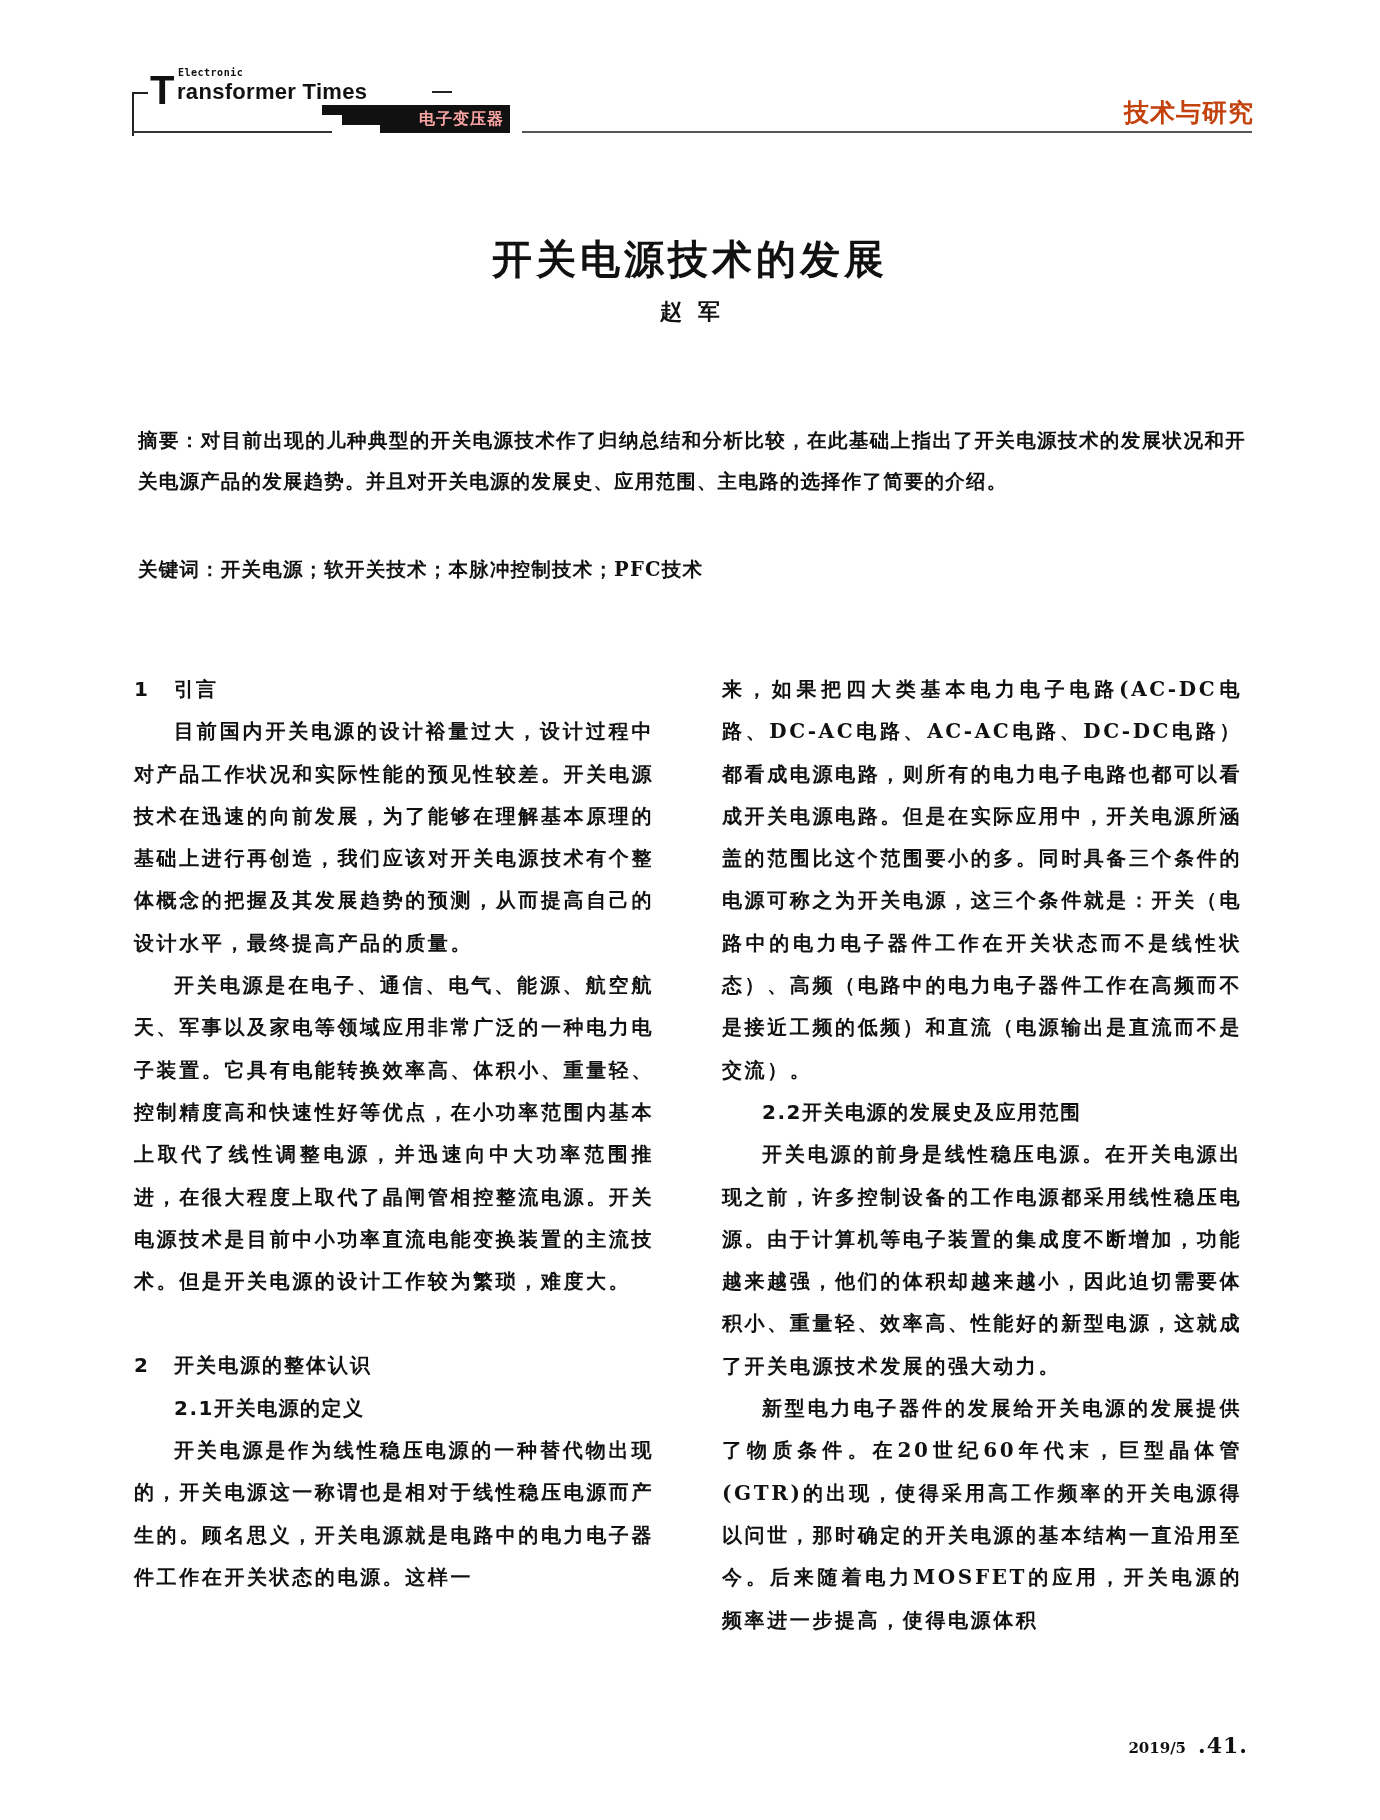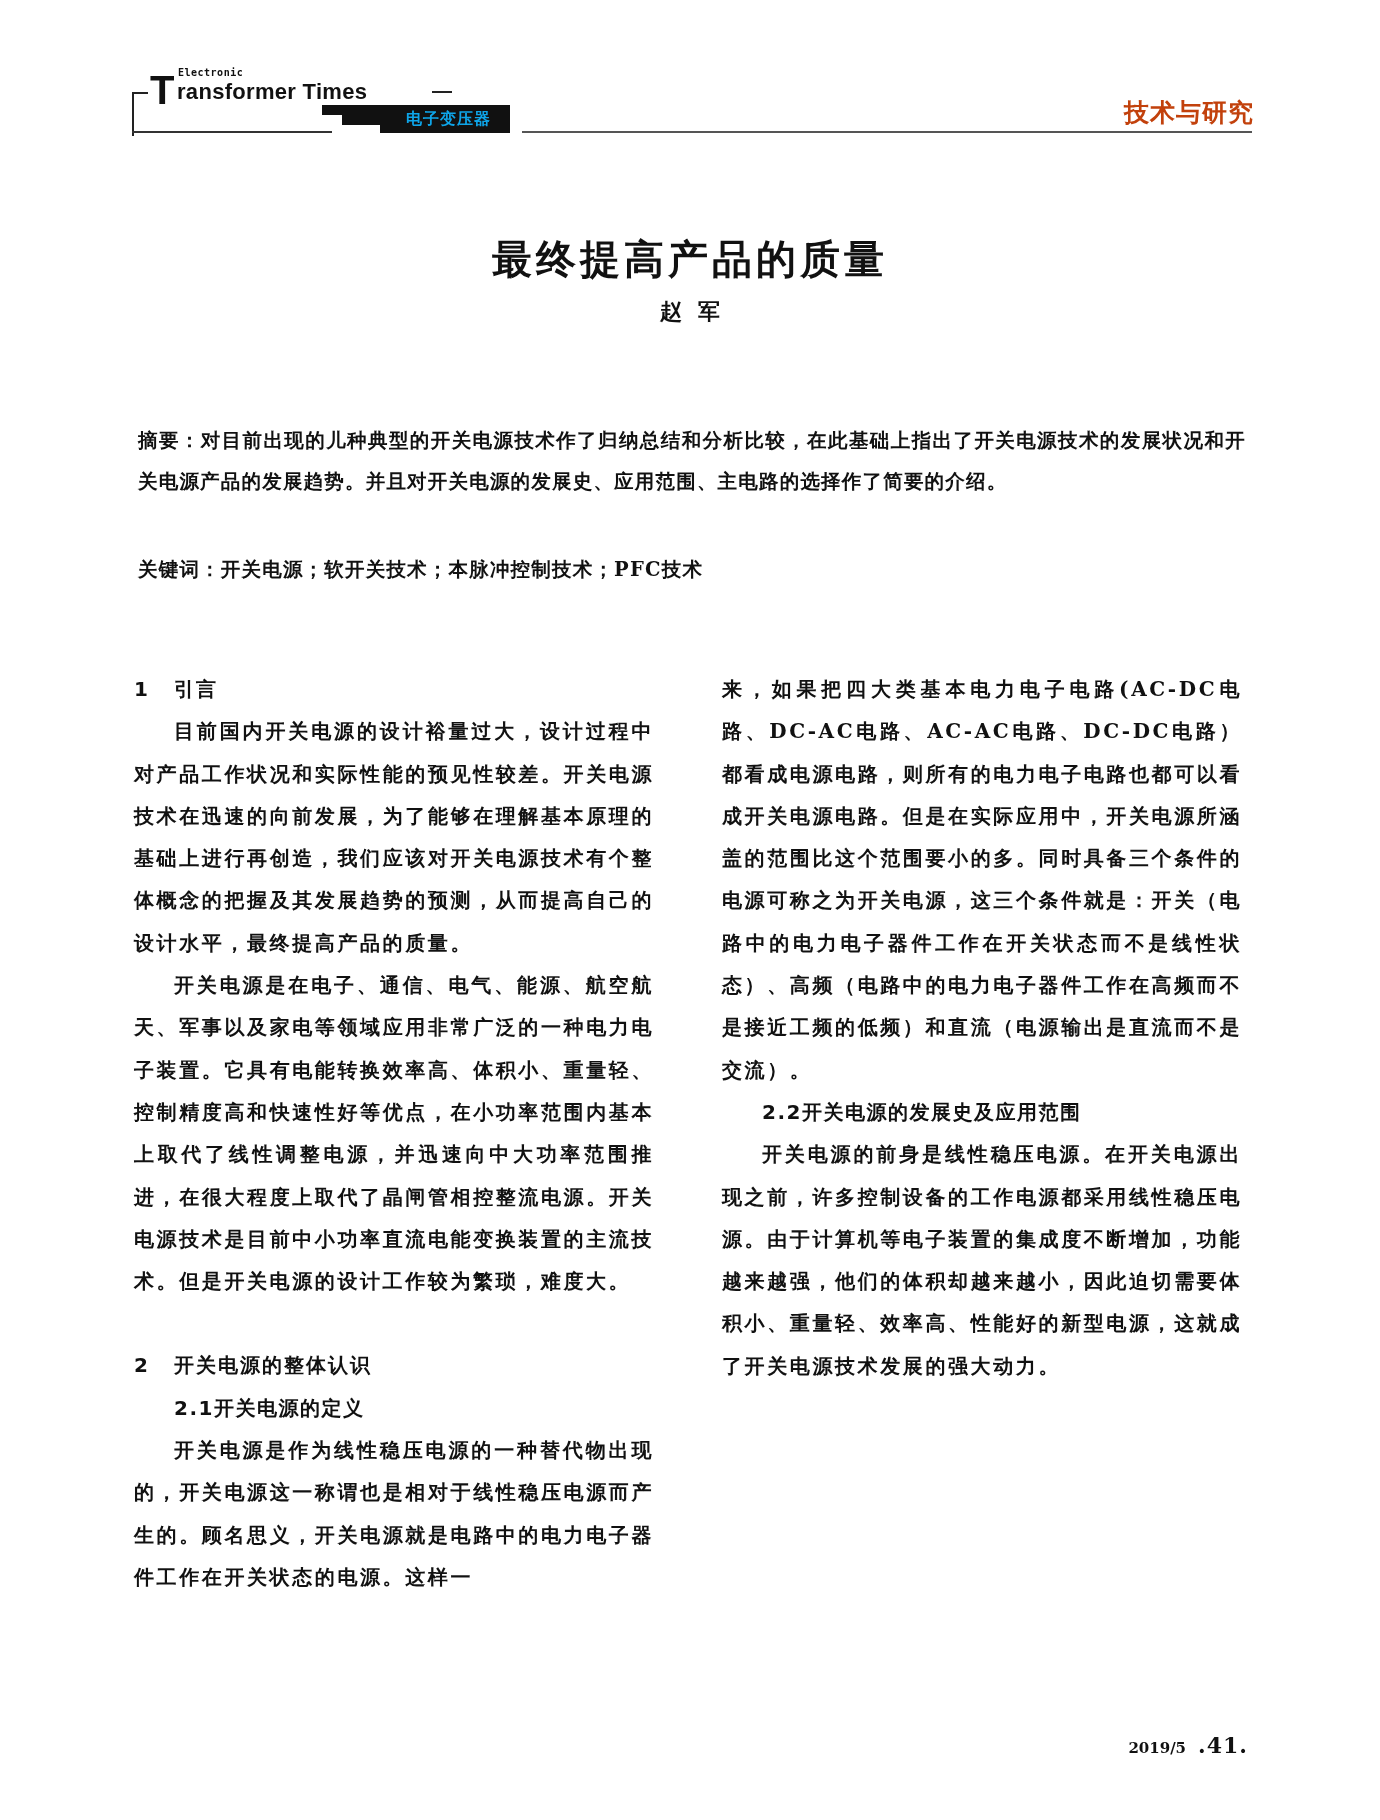--- a/index.html
+++ b/index.html
@@ -16,22 +16,22 @@
              font-weight: bold; font-size: 10px; line-height: 10px; letter-spacing: 0.5px; }
   .mh-rest { position: absolute; left: 57px; top: 18px; font-family: Liberation Sans, sans-serif;
              font-weight: bold; font-size: 22px; line-height: 24px; letter-spacing: 0.3px; }
   .mh-dash { position: absolute; left: 252px; top: 29px; width: 20px; height: 2px; background: #222; }
 
   .header-rule-left { position: absolute; left: 132px; top: 131px; width: 200px; height: 2px; background: #333; }
   .banner { position: absolute; left: 322px; top: 105px; height: 28px; }
   .banner-step1 { position: absolute; left: 0; top: 0; width: 60px; height: 10px; background: #111; }
   .banner-step2 { position: absolute; left: 20px; top: 0; width: 55px; height: 20px; background: #111; }
   .banner-body { position: absolute; left: 58px; top: 0; width: 130px; height: 28px; background: #111;
-                 color: #0ea5e9; font-family: "DejaVu Sans", sans-serif; font-weight: bold; font-size: 16px;
-                 line-height: 28px; text-align: right; padding-right: 19px; box-sizing: border-box; letter-spacing: 1px; }
+                 color: #fca5a5; font-family: "DejaVu Sans", sans-serif; font-weight: bold; font-size: 16px;
+                 line-height: 28px; text-align: right; padding-right: 6px; box-sizing: border-box; letter-spacing: 1px; }
   .header-rule-right { position: absolute; left: 522px; top: 131px; width: 730px; height: 2px; background: #555; }
   .section-label { position: absolute; right: 126px; top: 96px; font-family: "DejaVu Sans", sans-serif;
                    font-weight: bold; font-size: 25px; letter-spacing: 1px; color: #c2410c; }
 
   
   .title { position: absolute; left: 0; width: 1380px; top: 232px; text-align: center;
            font-family: "DejaVu Serif", serif; font-weight: bold; font-size: 40px; letter-spacing: 4px; }
   .author { position: absolute; left: 0; width: 1380px; top: 297px; text-align: center;
             font-family: "DejaVu Serif", serif; font-weight: bold; font-size: 22px; letter-spacing: 16px; padding-left: 16px; box-sizing: border-box; }
 
@@ -73,21 +73,21 @@
 </div>
 <div class="header-rule-left"></div>
 <div class="banner">
   <div class="banner-step1"></div>
   <div class="banner-step2"></div>
   <div class="banner-body">电子变压器</div>
 </div>
 <div class="header-rule-right"></div>
 <div class="section-label">技术与研究</div>
 
-<div class="title">最终提高产品的质量</div>
+<div class="title">开关电源技术的发展</div>
 <div class="author">赵军</div>
 
 <div class="abstract">
   <span class="lbl">摘要：</span><span>对目前出现的儿种典型的开关电源技术作了归纳总结和分析比较，在此基础上指出了开关电源技术的发展状况和开关电源产品的发展趋势。并且对开关电源的发展史、应用范围、主电路的选择作了简要的介绍。</span>
 </div>
 <div class="keywords">
   <span>关键词：</span><span>开关电源；软开关技术；本脉冲控制技术；PFC技术</span>
 </div>
 
 <div class="col col-left">
@@ -101,17 +101,18 @@
     <span class="num">2</span><span>开关电源的整体认识</span>
   </div>
   <div class="h2">2.1开关电源的定义</div>
   <p>开关电源是作为线性稳压电源的一种替代物出现的，开关电源这一称谓也是相对于线性稳压电源而产生的。顾名思义，开关电源就是电路中的电力电子器件工作在开关状态的电源。这样一</p>
 </div>
 
 <div class="col col-right">
   <p style="text-indent:0">来，如果把四大类基本电力电子电路(AC-DC电路、DC-AC电路、AC-AC电路、DC-DC电路）都看成电源电路，则所有的电力电子电路也都可以看成开关电源电路。但是在实际应用中，开关电源所涵盖的范围比这个范围要小的多。同时具备三个条件的电源可称之为开关电源，这三个条件就是：开关（电路中的电力电子器件工作在开关状态而不是线性状态）、高频（电路中的电力电子器件工作在高频而不是接近工频的低频）和直流（电源输出是直流而不是交流）。</p>
   <div class="h2">2.2开关电源的发展史及应用范围</div>
   <p>开关电源的前身是线性稳压电源。在开关电源出现之前，许多控制设备的工作电源都采用线性稳压电源。由于计算机等电子装置的集成度不断增加，功能越来越强，他们的体积却越来越小，因此迫切需要体积小、重量轻、效率高、性能好的新型电源，这就成了开关电源技术发展的强大动力。</p>
+  <p>新型电力电子器件的发展给开关电源的发展提供了物质条件。在20世纪60年代末，巨型晶体管(GTR)的出现，使得采用高工作频率的开关电源得以问世，那时确定的开关电源的基本结构一直沿用至今。后来随着电力MOSFET的应用，开关电源的频率进一步提高，使得电源体积</p>
 </div>
 
 <div class="footer">
   <span>2019/5</span><span class="pg">.41.</span>
 </div>
 
 </body></html>

